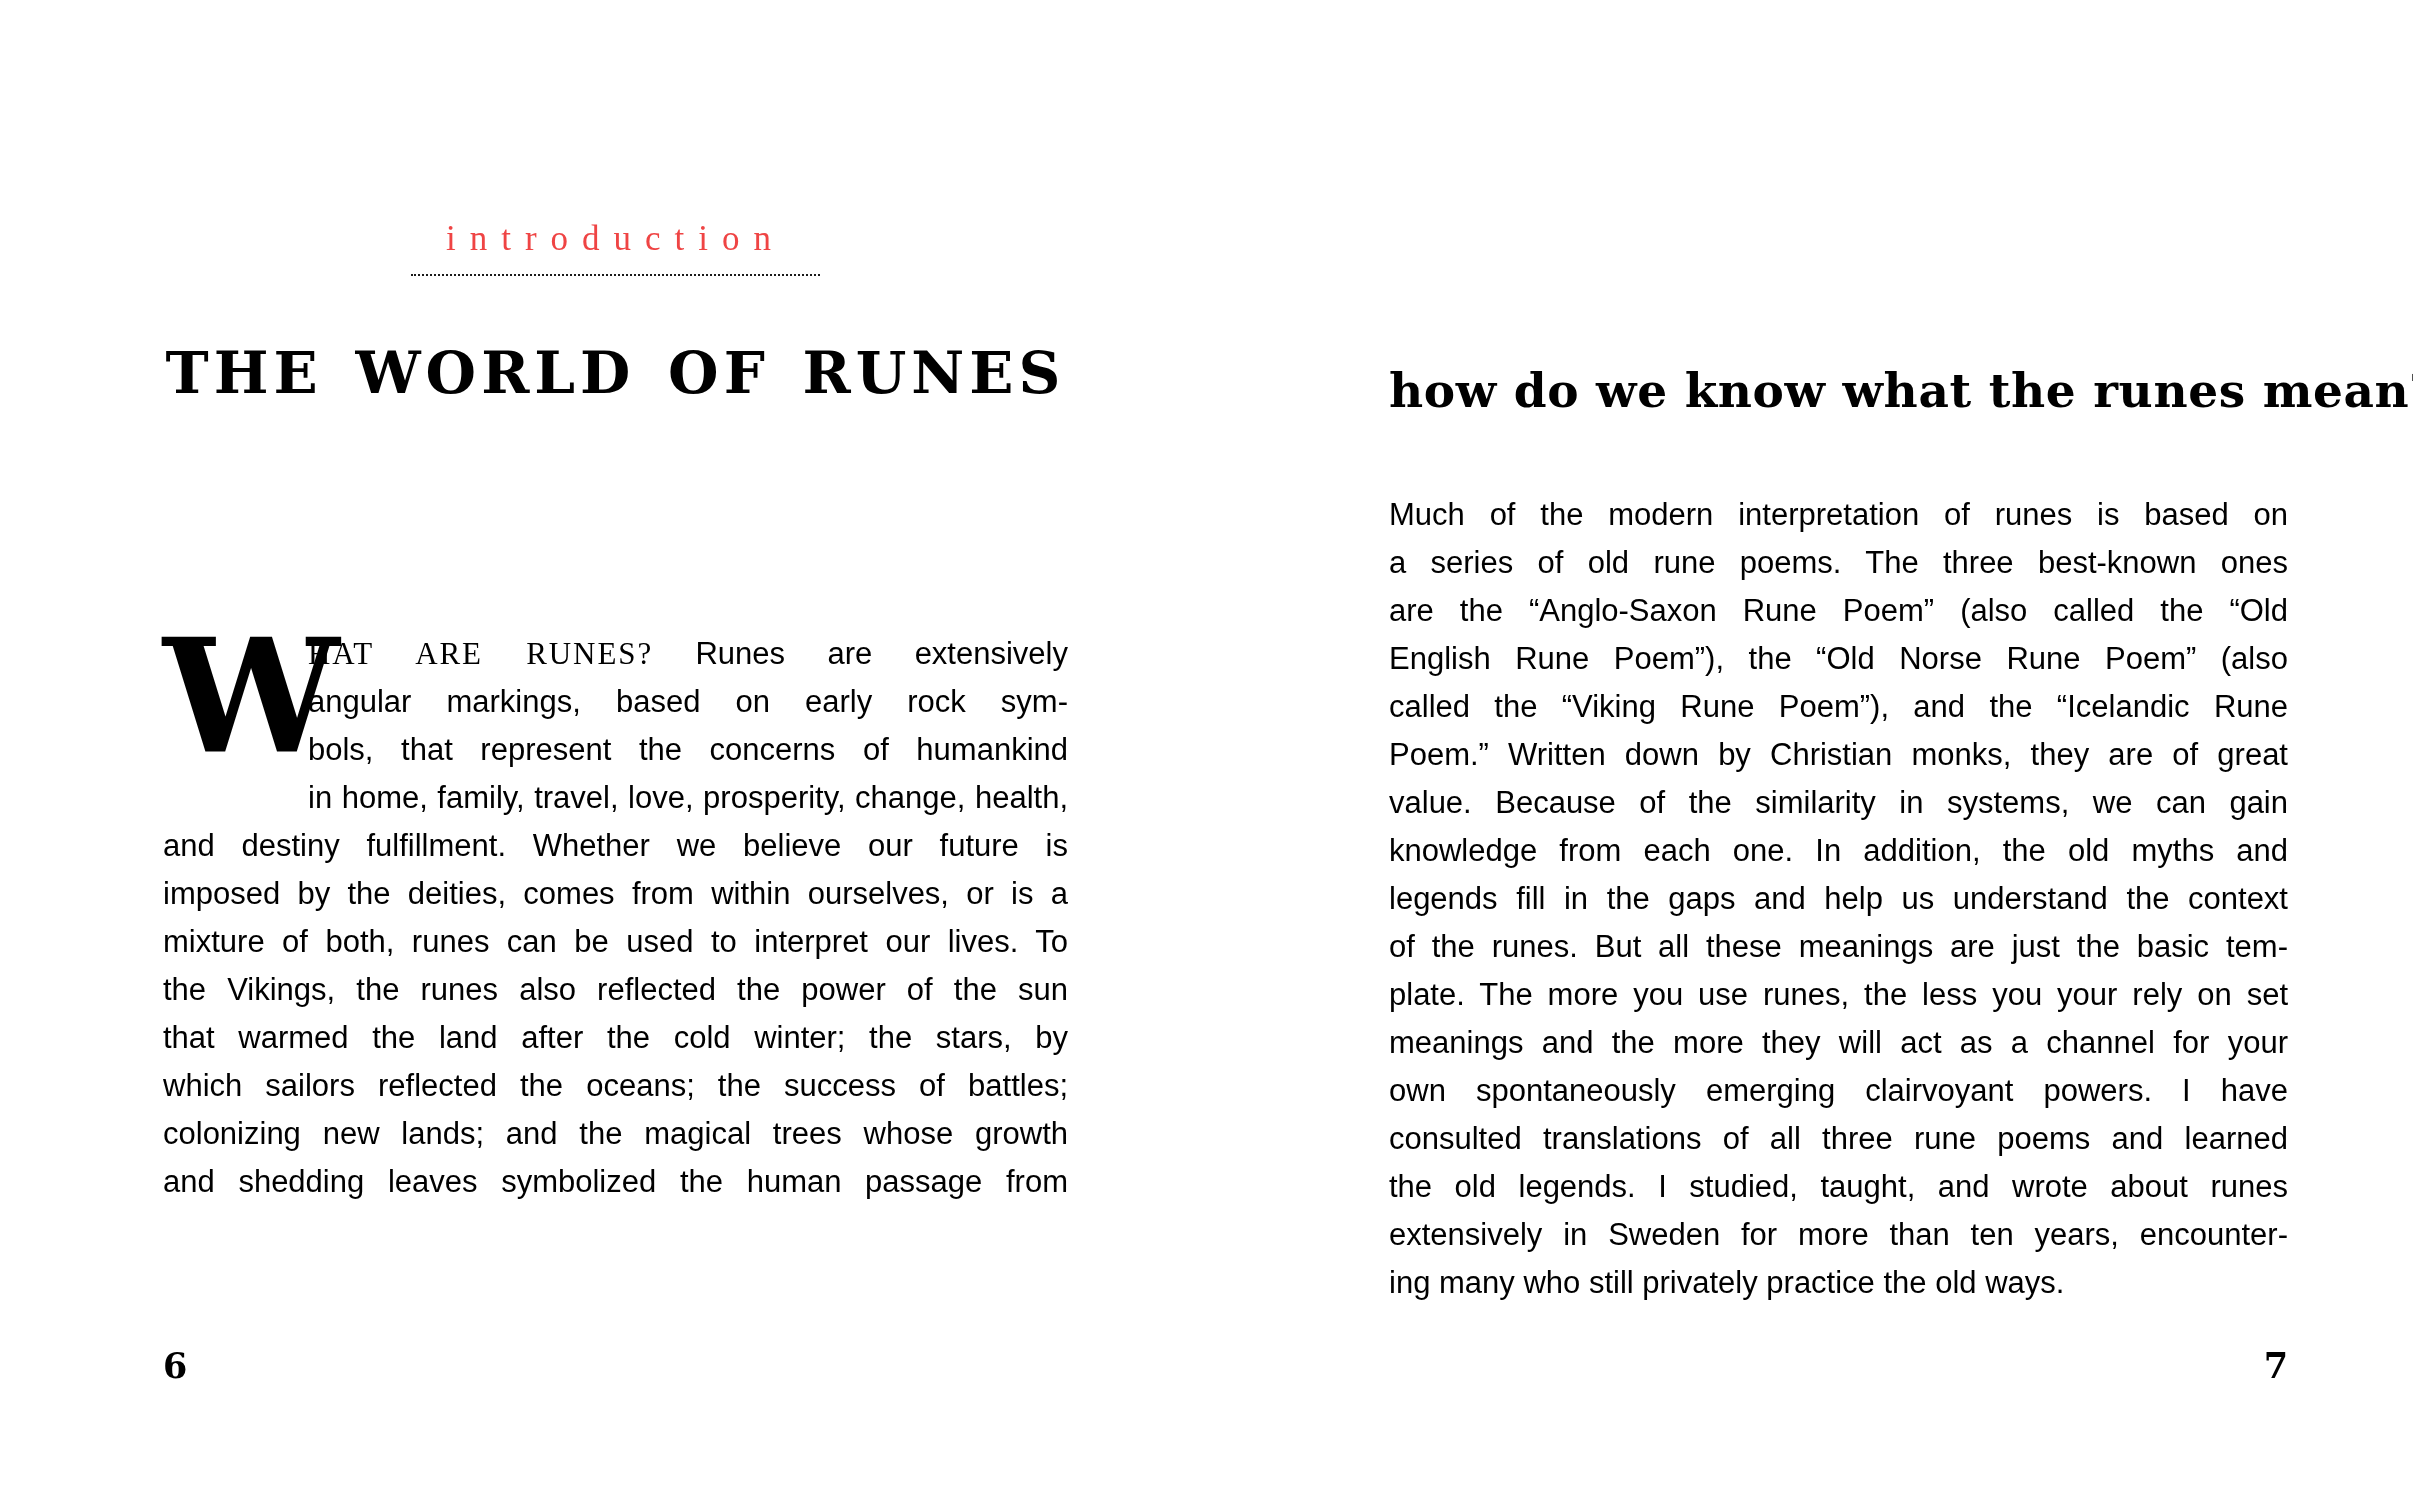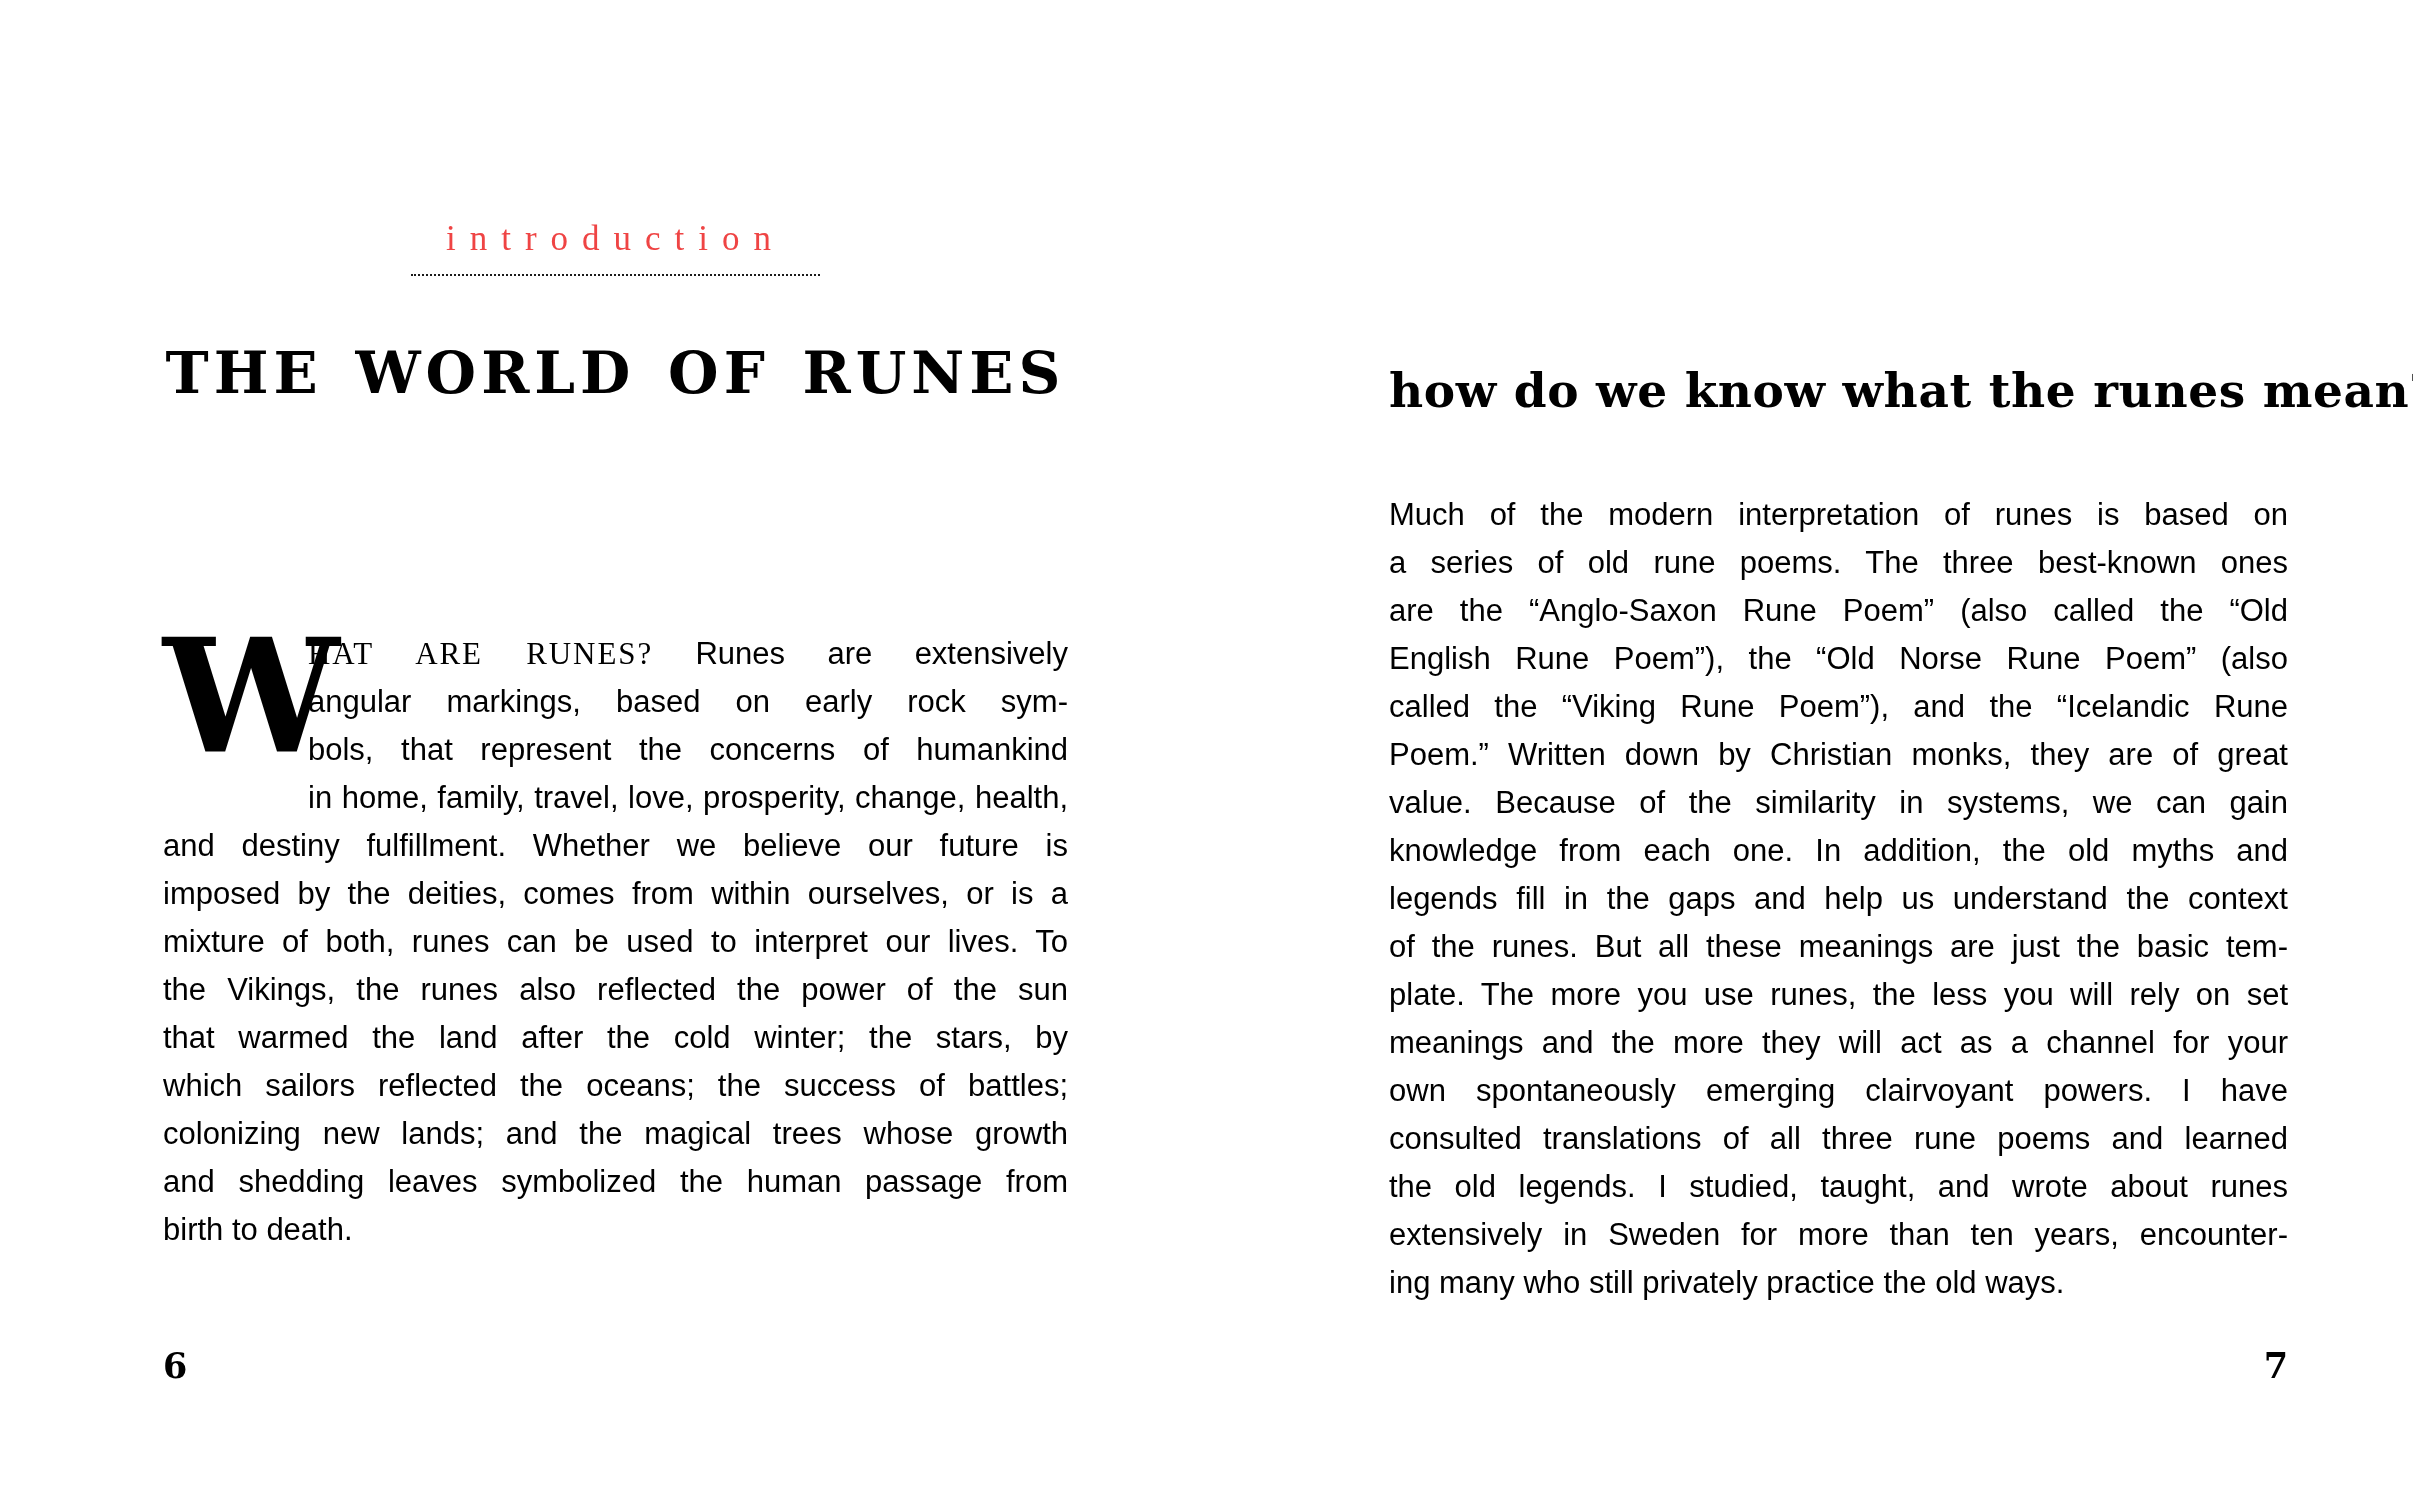--- a/index.html
+++ b/index.html
@@ -130,21 +130,20 @@
           <div class="jline">bols, that represent the concerns of humankind</div>
           <div class="jline">in home, family, travel, love, prosperity, change, health,</div>
           <div class="jline">and destiny fulfillment. Whether we believe our future is</div>
           <div class="jline">imposed by the deities, comes from within ourselves, or is a</div>
           <div class="jline">mixture of both, runes can be used to interpret our lives. To</div>
           <div class="jline">the Vikings, the runes also reflected the power of the sun</div>
           <div class="jline">that warmed the land after the cold winter; the stars, by</div>
           <div class="jline">which sailors reflected the oceans; the success of battles;</div>
           <div class="jline">colonizing new lands; and the magical trees whose growth</div>
           <div class="jline">and shedding leaves symbolized the human passage from</div>
-          <div class="jline last">birth to death.</div>
         </div>
     </div>
 
     <div class="folio folio-left">6</div>
   </div>
 
   <div class="page page-right">
 
     <div class="section-heading">how do we know what the runes mean?</div>
 
@@ -153,21 +152,21 @@
           <div class="jline">Much of the modern interpretation of runes is based on</div>
           <div class="jline">a series of old rune poems. The three best-known ones</div>
           <div class="jline">are the “Anglo-Saxon Rune Poem” (also called the “Old</div>
           <div class="jline">English Rune Poem”), the “Old Norse Rune Poem” (also</div>
           <div class="jline">called the “Viking Rune Poem”), and the “Icelandic Rune</div>
           <div class="jline">Poem.” Written down by Christian monks, they are of great</div>
           <div class="jline">value. Because of the similarity in systems, we can gain</div>
           <div class="jline">knowledge from each one. In addition, the old myths and</div>
           <div class="jline">legends fill in the gaps and help us understand the context</div>
           <div class="jline">of the runes. But all these meanings are just the basic tem-</div>
-          <div class="jline">plate. The more you use runes, the less you will rely on set</div>
+          <div class="jline">plate. The more you use runes, the less you your rely on set</div>
           <div class="jline">meanings and the more they will act as a channel for your</div>
           <div class="jline">own spontaneously emerging clairvoyant powers. I have</div>
           <div class="jline">consulted translations of all three rune poems and learned</div>
           <div class="jline">the old legends. I studied, taught, and wrote about runes</div>
           <div class="jline">extensively in Sweden for more than ten years, encounter-</div>
           <div class="jline last">ing many who still privately practice the old ways.</div>
         </div>
     </div>
 
     <div class="folio folio-right">7</div>

